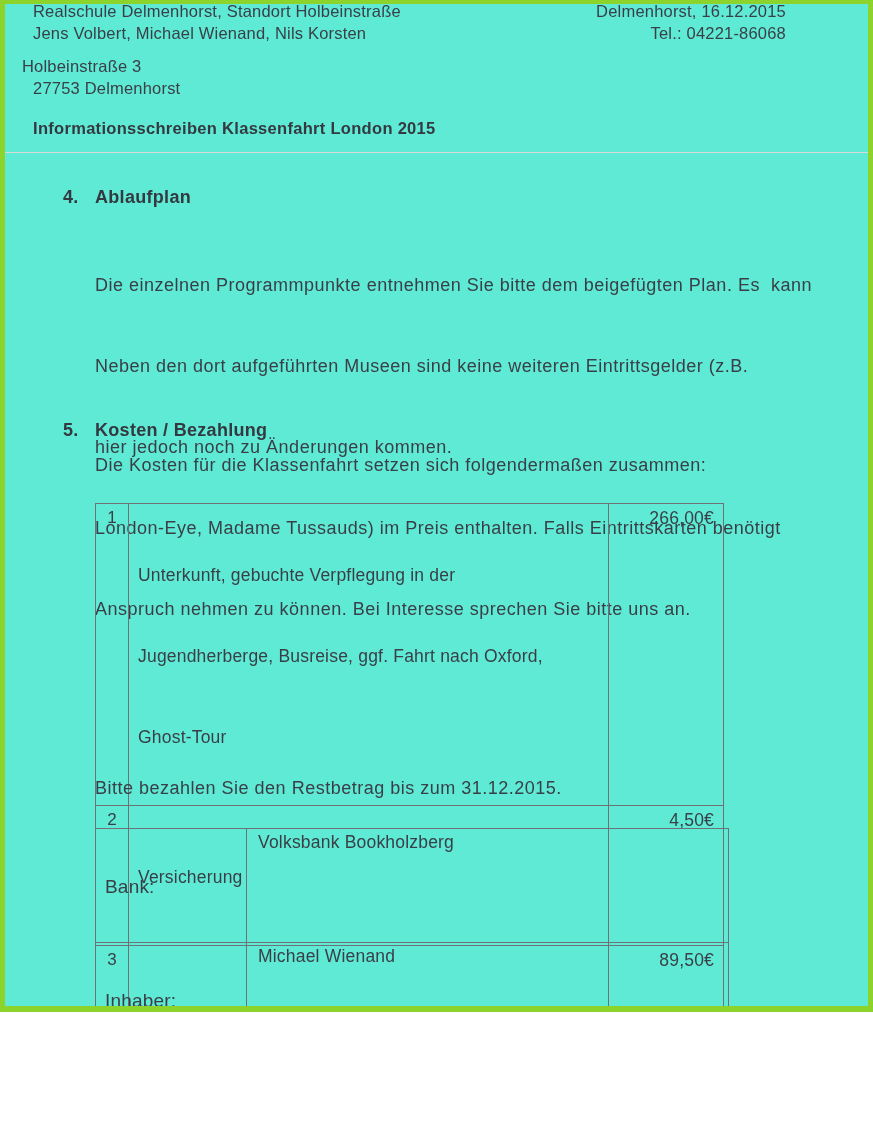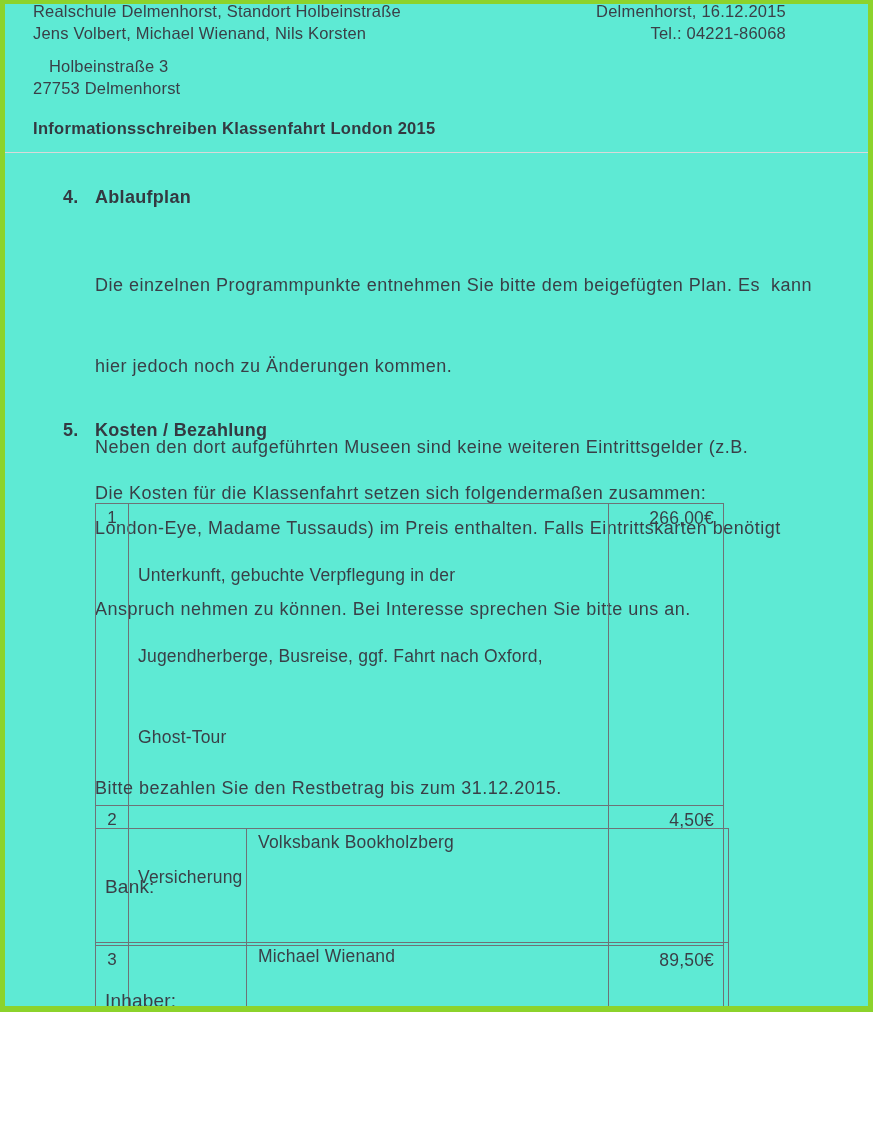--- a/index.html
+++ b/index.html
@@ -60,38 +60,38 @@
 </head>
 <body>
 
 <div class="page">
   <div class="frame"></div>
 
   <div class="abs hdr-line" style="left:33px; top:2px;">Realschule Delmenhorst, Standort Holbeinstraße</div>
   <div class="abs hdr-line hdr-right" style="right:87px; top:2px;">Delmenhorst, 16.12.2015</div>
   <div class="abs hdr-line" style="left:33px; top:24px;">Jens Volbert, Michael Wienand, Nils Korsten</div>
   <div class="abs hdr-line hdr-right" style="right:87px; top:24px;">Tel.: 04221-86068</div>
-  <div class="abs hdr-line" style="left:49px; top:57px;">Holbeinstraße 3</div>
+  <div class="abs hdr-line" style="left:22px; top:57px;">Holbeinstraße 3</div>
   <div class="abs hdr-line" style="left:33px; top:79px;">27753 Delmenhorst</div>
   <div class="abs subject" style="left:33px; top:119px;">Informationsschreiben Klassenfahrt London 2015</div>
   <div class="divider"></div>
 
   <div class="abs sec-num sec-head" style="top:187px;">4.</div>
   <div class="abs sec-title sec-head" style="top:187px;">Ablaufplan</div>
   <div class="abs para" style="left:95px; top:218px;">
     <div>Die einzelnen Programmpunkte entnehmen Sie bitte dem beigefügten Plan. Es  kann</div>
+    <div>Neben den dort aufgeführten Museen sind keine weiteren Eintrittsgelder (z.B.</div>
     <div>hier jedoch noch zu Änderungen kommen.</div>
-    <div>Neben den dort aufgeführten Museen sind keine weiteren Eintrittsgelder (z.B.</div>
     <div>London-Eye, Madame Tussauds) im Preis enthalten. Falls Eintrittskarten benötigt</div>
     <div>Anspruch nehmen zu können. Bei Interesse sprechen Sie bitte uns an.</div>
   </div>
 
   <div class="abs sec-num sec-head" style="top:420px;">5.</div>
   <div class="abs sec-title sec-head" style="top:420px;">Kosten / Bezahlung</div>
-  <div class="abs single" style="left:95px; top:455px;margin-top:28px;">Die Kosten für die Klassenfahrt setzen sich folgendermaßen zusammen:</div>
+  <div class="abs single" style="left:95px; top:455px;">Die Kosten für die Klassenfahrt setzen sich folgendermaßen zusammen:</div>
 
   <table class="abs cost-table" style="left:95px; top:503px;">
     <colgroup>
         <col class="c1">
         <col class="c2">
         <col class="c3">
       </colgroup>
     <tbody>
         <tr class="r1">
       <td class="cost-num">1</td>

